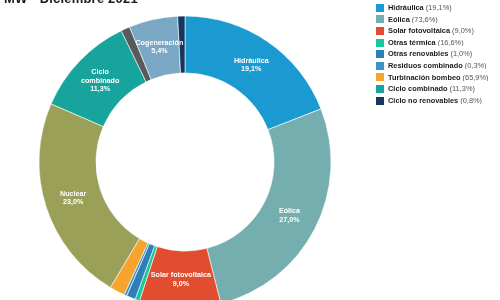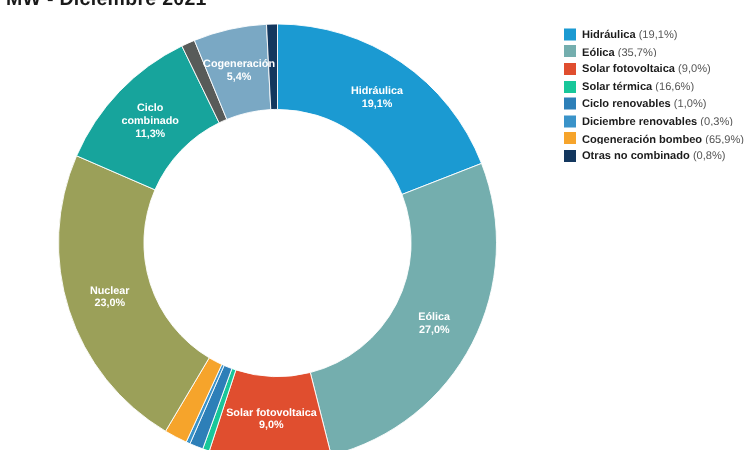--- a/index.html
+++ b/index.html
@@ -47,21 +47,21 @@
     text-anchor: middle;
     dominant-baseline: middle;
   }
   .slice-label-name { font-size: 7.2px; }
   .slice-label-value { font-size: 7.2px; }
 
   
   #legend {
     position: absolute;
     left: 376px;
-    top: 17px;
+    top: 2px;
     width: 124px;
   }
   .legend-item {
     display: flex;
     align-items: center;
     height: 11.6px;
     white-space: nowrap;
   }
   .legend-swatch {
     width: 8px;
@@ -118,39 +118,43 @@
   </svg>
 </div>
 
 <div id="legend">
     <div class="legend-item">
       <span class="legend-swatch" style="background: rgb(27, 154, 210);"></span>
       <span class="legend-text"><span class="lg-name">Hidráulica</span><span class="lg-pct"> (19,1%)</span></span>
     </div>
     <div class="legend-item">
       <span class="legend-swatch" style="background: rgb(116, 174, 174);"></span>
-      <span class="legend-text"><span class="lg-name">Eólica</span><span class="lg-pct"> (35,7%)</span></span>
+      <span class="legend-text"><span class="lg-name">Eólica</span><span class="lg-pct"> (73,6%)</span></span>
     </div>
     <div class="legend-item">
       <span class="legend-swatch" style="background: rgb(224, 78, 47);"></span>
       <span class="legend-text"><span class="lg-name">Solar fotovoltaica</span><span class="lg-pct"> (9,0%)</span></span>
     </div>
     <div class="legend-item">
       <span class="legend-swatch" style="background: rgb(24, 199, 154);"></span>
-      <span class="legend-text"><span class="lg-name">Solar térmica</span><span class="lg-pct"> (16,6%)</span></span>
+      <span class="legend-text"><span class="lg-name">Otras térmica</span><span class="lg-pct"> (16,6%)</span></span>
     </div>
     <div class="legend-item">
       <span class="legend-swatch" style="background: rgb(45, 127, 184);"></span>
-      <span class="legend-text"><span class="lg-name">Ciclo renovables</span><span class="lg-pct"> (1,0%)</span></span>
+      <span class="legend-text"><span class="lg-name">Otras renovables</span><span class="lg-pct"> (1,0%)</span></span>
     </div>
     <div class="legend-item">
       <span class="legend-swatch" style="background: rgb(58, 147, 201);"></span>
-      <span class="legend-text"><span class="lg-name">Diciembre renovables</span><span class="lg-pct"> (0,3%)</span></span>
+      <span class="legend-text"><span class="lg-name">Residuos combinado</span><span class="lg-pct"> (0,3%)</span></span>
     </div>
     <div class="legend-item">
       <span class="legend-swatch" style="background: rgb(246, 164, 43);"></span>
-      <span class="legend-text"><span class="lg-name">Cogeneración bombeo</span><span class="lg-pct"> (65,9%)</span></span>
+      <span class="legend-text"><span class="lg-name">Turbinación bombeo</span><span class="lg-pct"> (65,9%)</span></span>
+    </div>
+    <div class="legend-item">
+      <span class="legend-swatch" style="background: rgb(23, 164, 156);"></span>
+      <span class="legend-text"><span class="lg-name">Ciclo combinado</span><span class="lg-pct"> (11,3%)</span></span>
     </div>
     <div class="legend-item">
       <span class="legend-swatch" style="background: rgb(19, 55, 94);"></span>
-      <span class="legend-text"><span class="lg-name">Otras no combinado</span><span class="lg-pct"> (0,8%)</span></span>
+      <span class="legend-text"><span class="lg-name">Ciclo no renovables</span><span class="lg-pct"> (0,8%)</span></span>
     </div>
   </div>
 
 </body></html>

